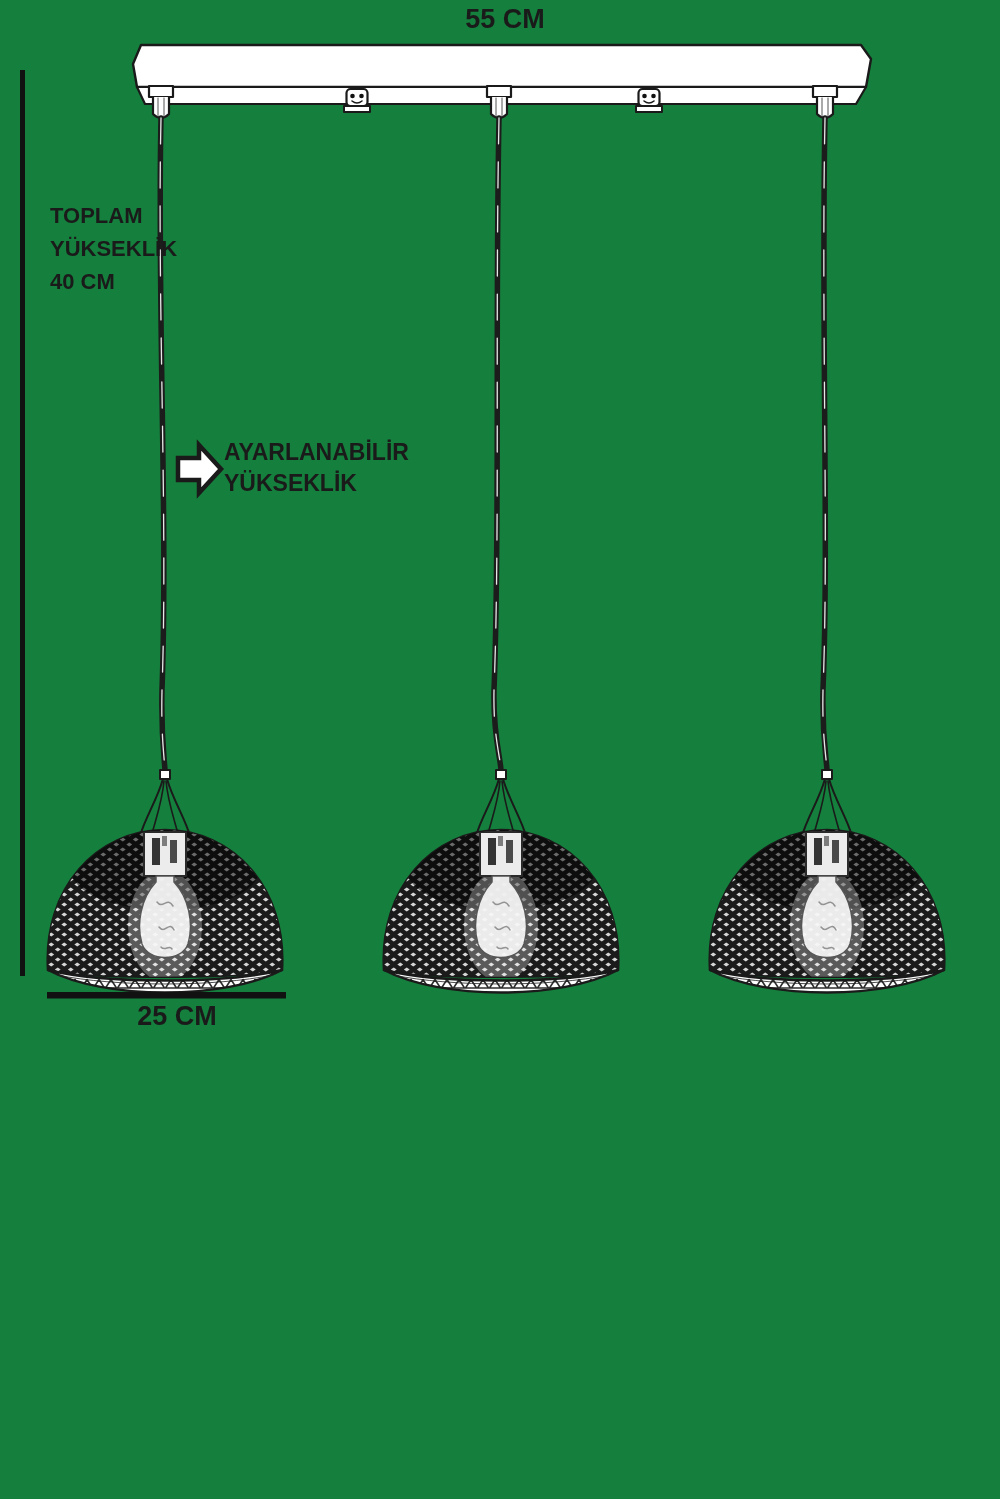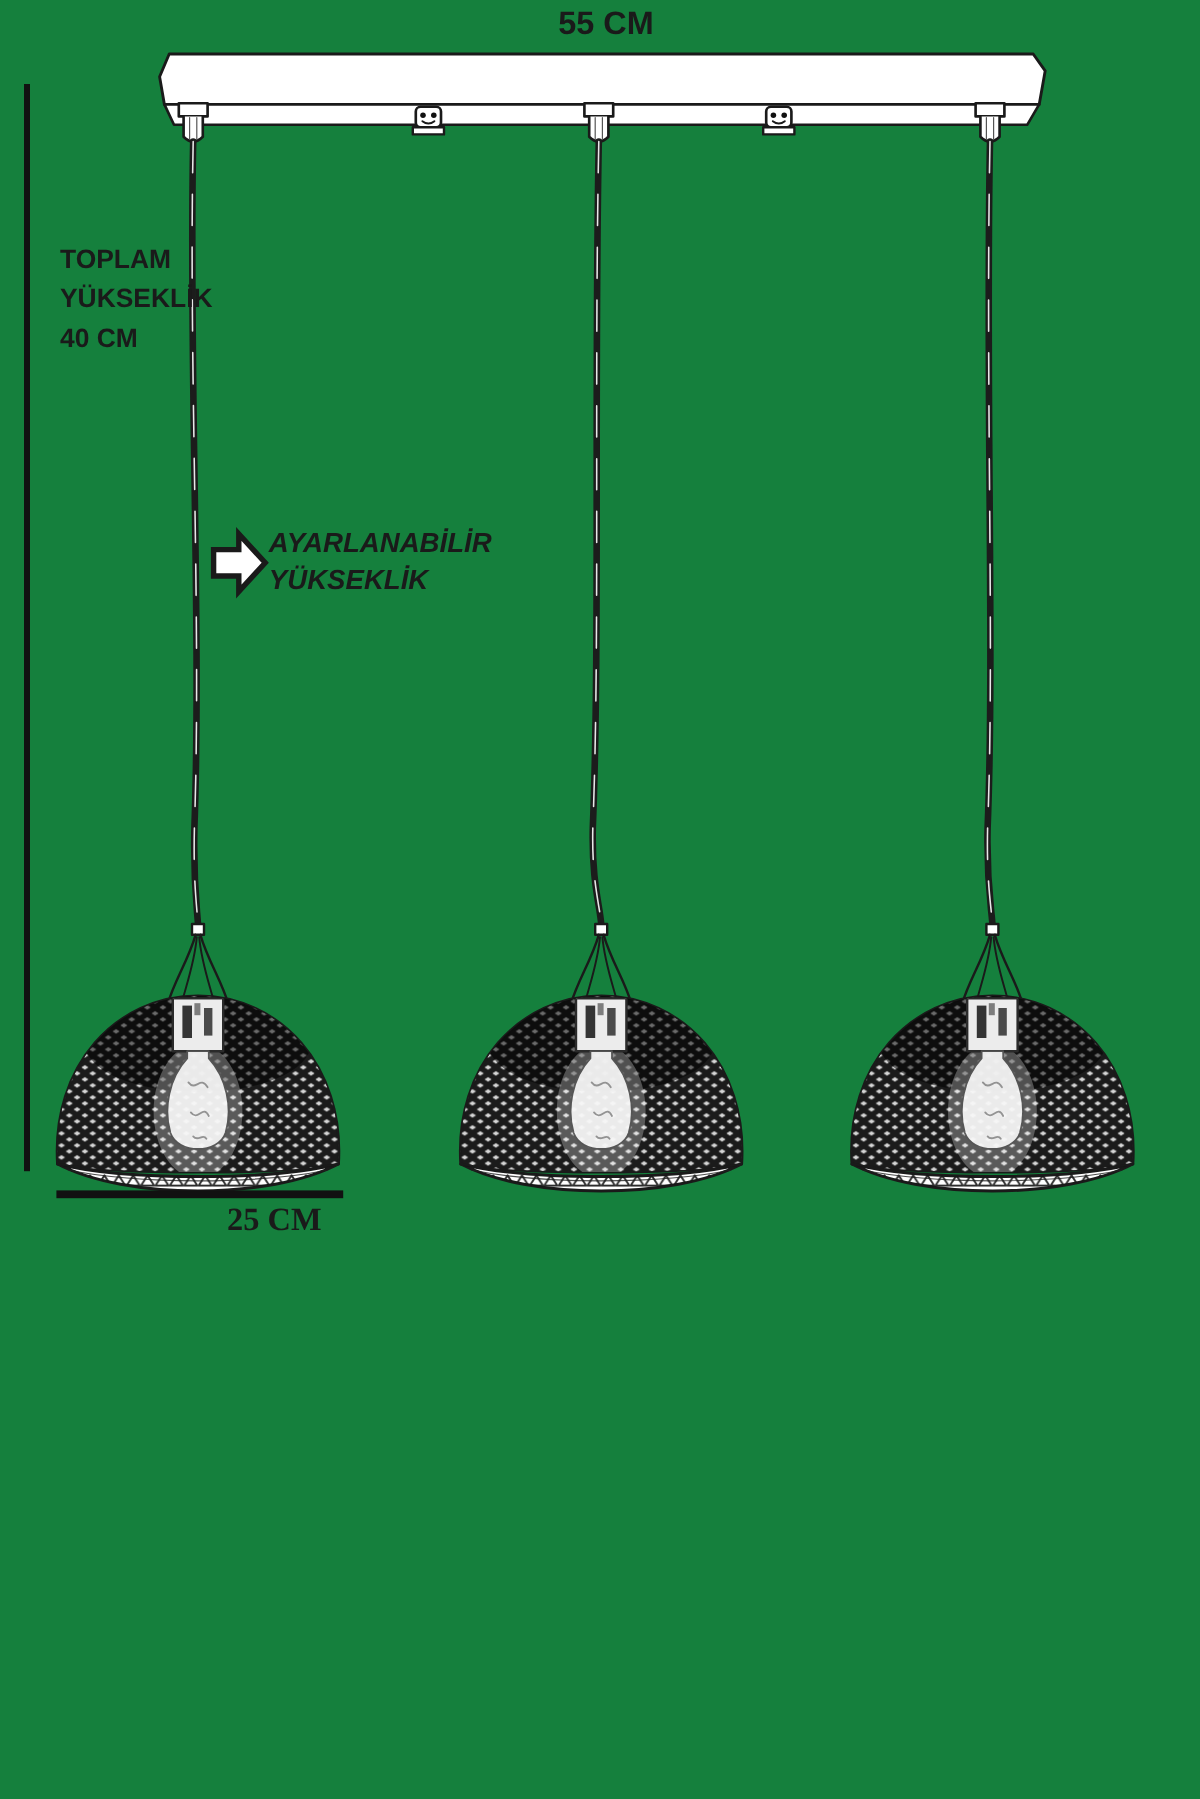--- a/index.html
+++ b/index.html
@@ -13,22 +13,22 @@
   }
   .drawing{position:absolute;inset:0;}
   .label{
     position:absolute;
     font-weight:bold;
     color:#1a1a1a;
     white-space:nowrap;
   }
   .label-55{left:395px;top:4px;width:220px;text-align:center;font-size:27px;}
   .label-total{left:30px;top:199px;font-size:22px;line-height:33px;margin-left:20px;}
-  .label-adjust{left:224px;top:437px;font-size:23px;line-height:31px;font-style:italic;}
-  .label-25{left:62px;top:1001px;width:206px;text-align:right;font-size:27px;font-family:Liberation Serif, serif;}
+  .label-adjust{left:224px;top:437px;font-size:23px;line-height:31px;}
+  .label-25{left:74px;top:1001px;width:206px;text-align:center;font-size:27px;}
 </style>
 </head>
 <body>
 
 <div class="canvas">
 
   <svg class="drawing" viewBox="0 0 1000 1499" width="1000" height="1499" fill="none" stroke-linecap="round" stroke-linejoin="round">
     <defs>
 
       <pattern id="mesh" width="13" height="10" patternUnits="userSpaceOnUse">

